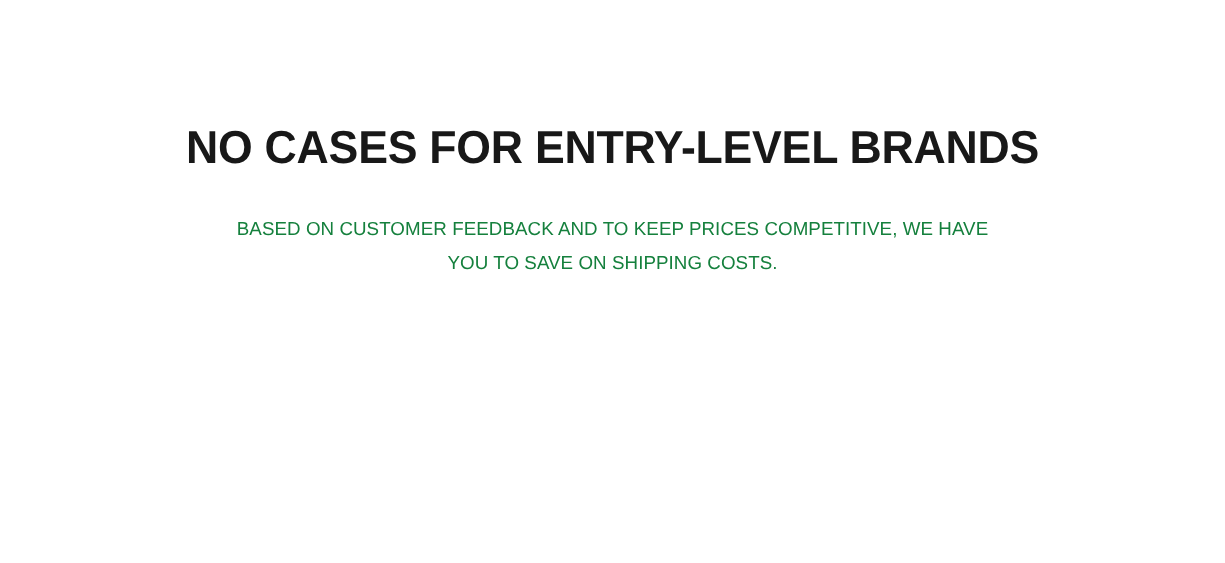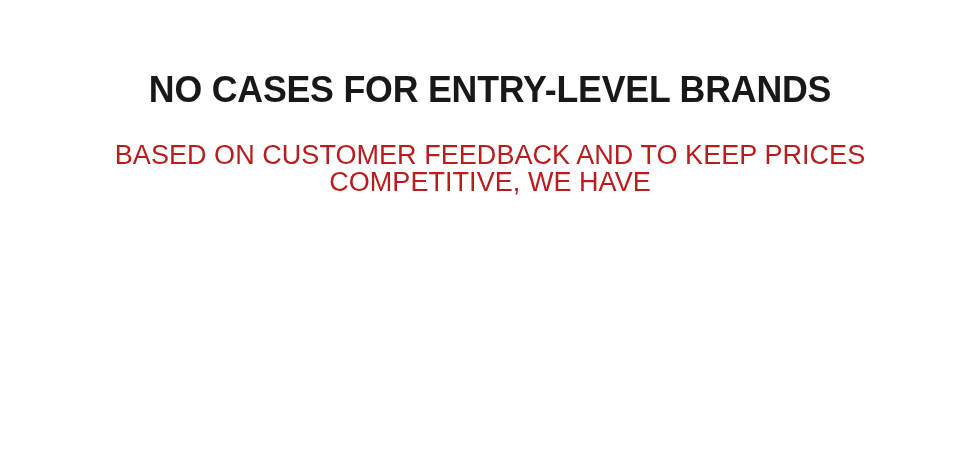--- a/index.html
+++ b/index.html
@@ -19,21 +19,21 @@
 
   .banner {
     width: 980px;
     height: 333px;
     box-sizing: border-box;
     background: #ffffff;
     display: flex;
     flex-direction: column;
     align-items: center;
     justify-content: flex-start;
-    padding-top: 68px;
+    padding-top: 96px;
   }
 
   .banner-inner {
     width: 860px;
     text-align: center;
   }
 
   .banner-heading {
     margin: 0;
     font-family: "Liberation Sans", sans-serif;
@@ -45,38 +45,39 @@
     text-transform: uppercase;
     transform: scaleX(0.965);
     transform-origin: center;
     white-space: nowrap;
   }
 
   .banner-body {
     margin: 0;
     padding-top: 30px;
     font-family: "Liberation Sans", sans-serif;
-    font-size: 27px;
+    font-size: 15px;
     font-weight: 400;
     line-height: 27px;
     letter-spacing: 0.05px;
-    color: #b91c1c;
+    color: #15803d;
     text-transform: uppercase;
   }
 
   .body-line {
     display: block;
   }
 </style>
 </head>
 <body>
 
 <div class="banner">
   <div class="banner-inner">
 
     <h1 class="banner-heading">NO CASES FOR ENTRY-LEVEL BRANDS</h1>
 
     <p class="banner-body">
       <span class="body-line">BASED ON CUSTOMER FEEDBACK AND TO KEEP PRICES COMPETITIVE, WE HAVE</span>
+      <span class="body-line">YOU TO SAVE ON SHIPPING COSTS.</span>
     </p>
 
   </div>
 </div>
 
 </body></html>

